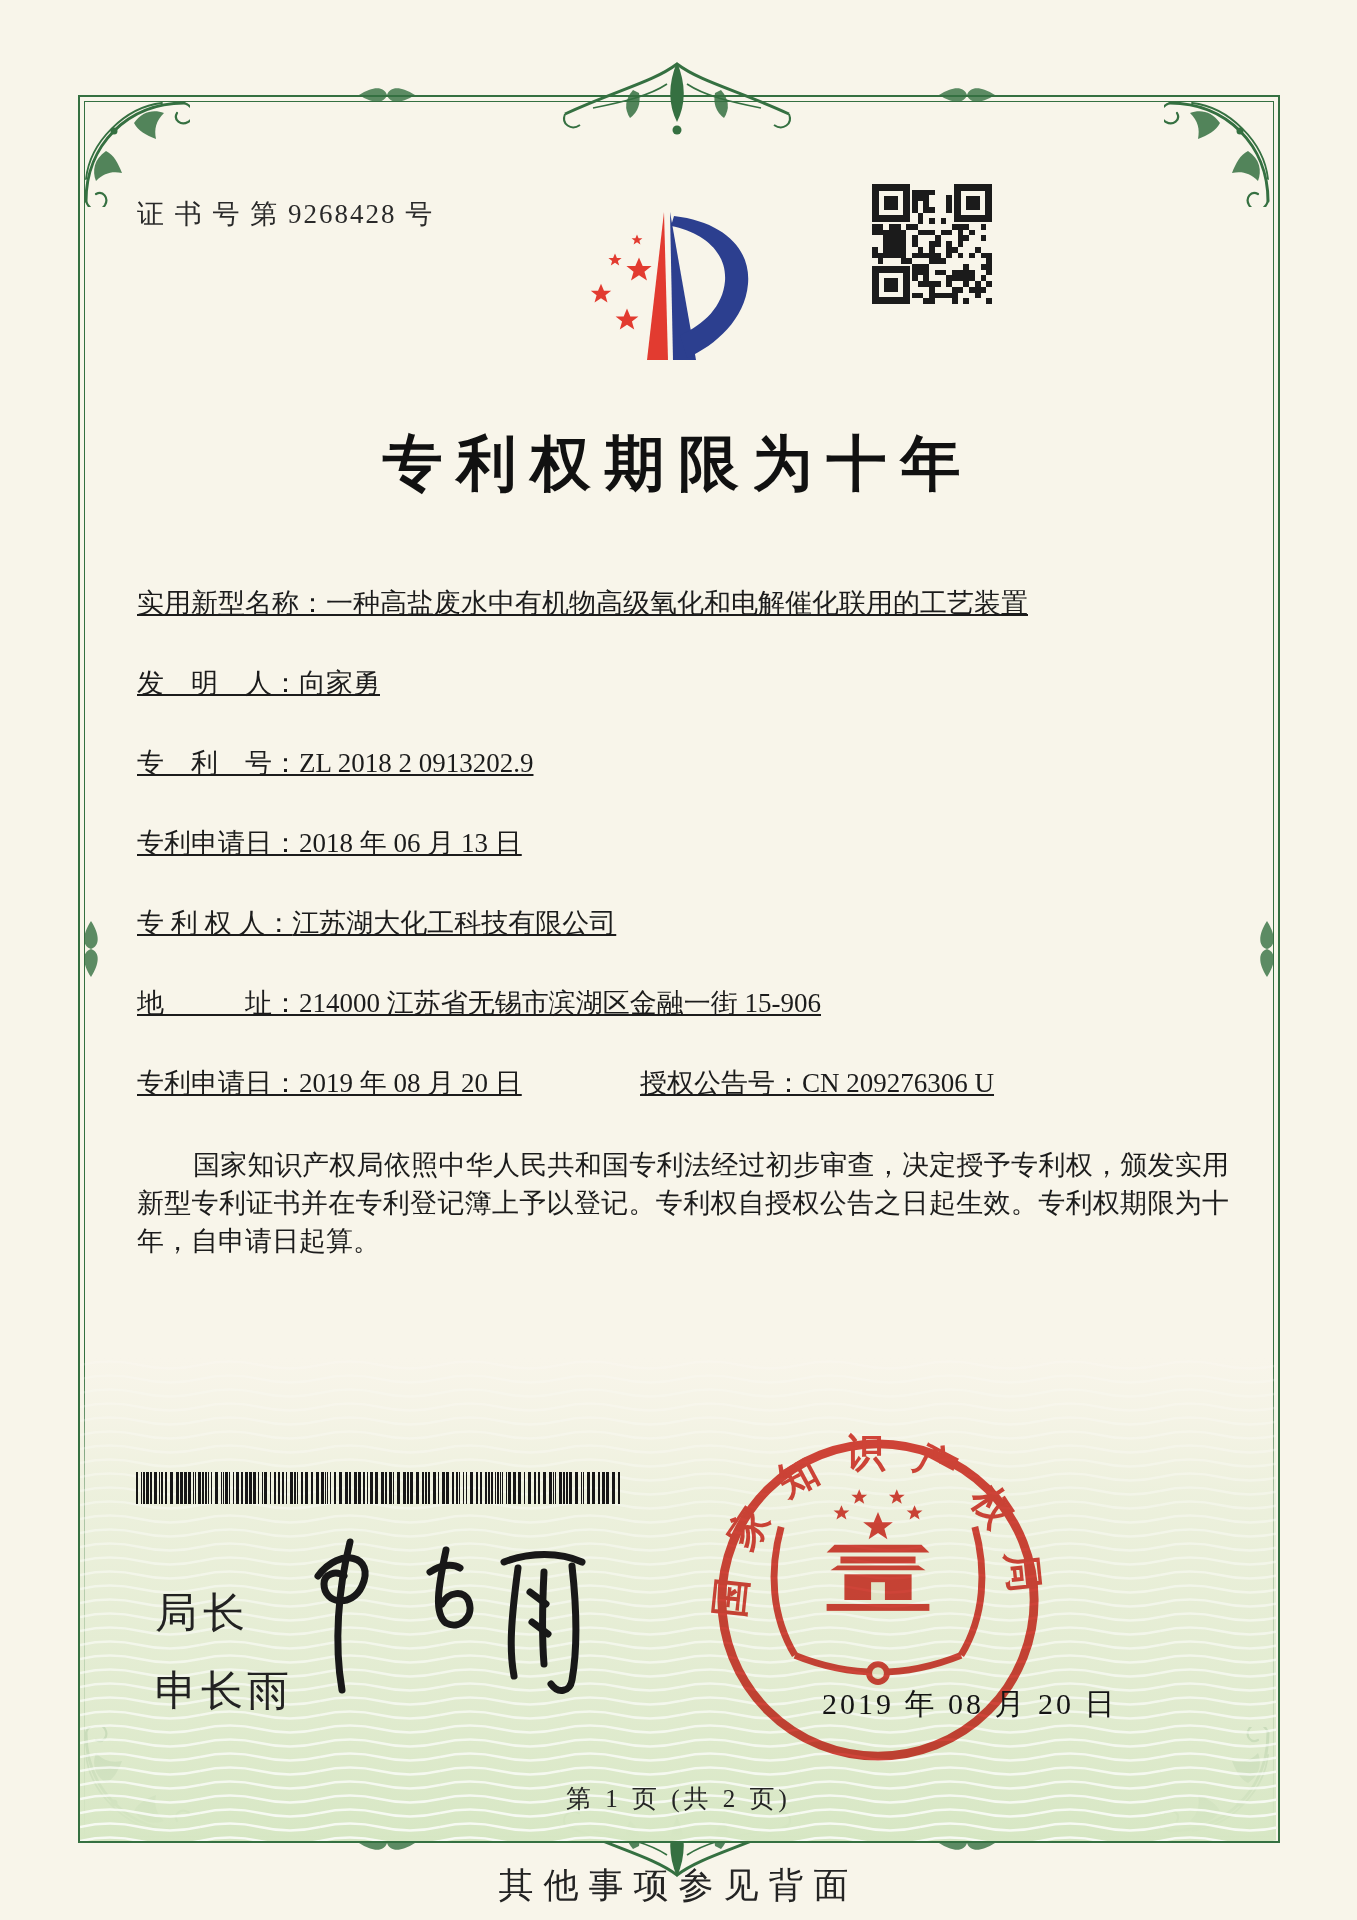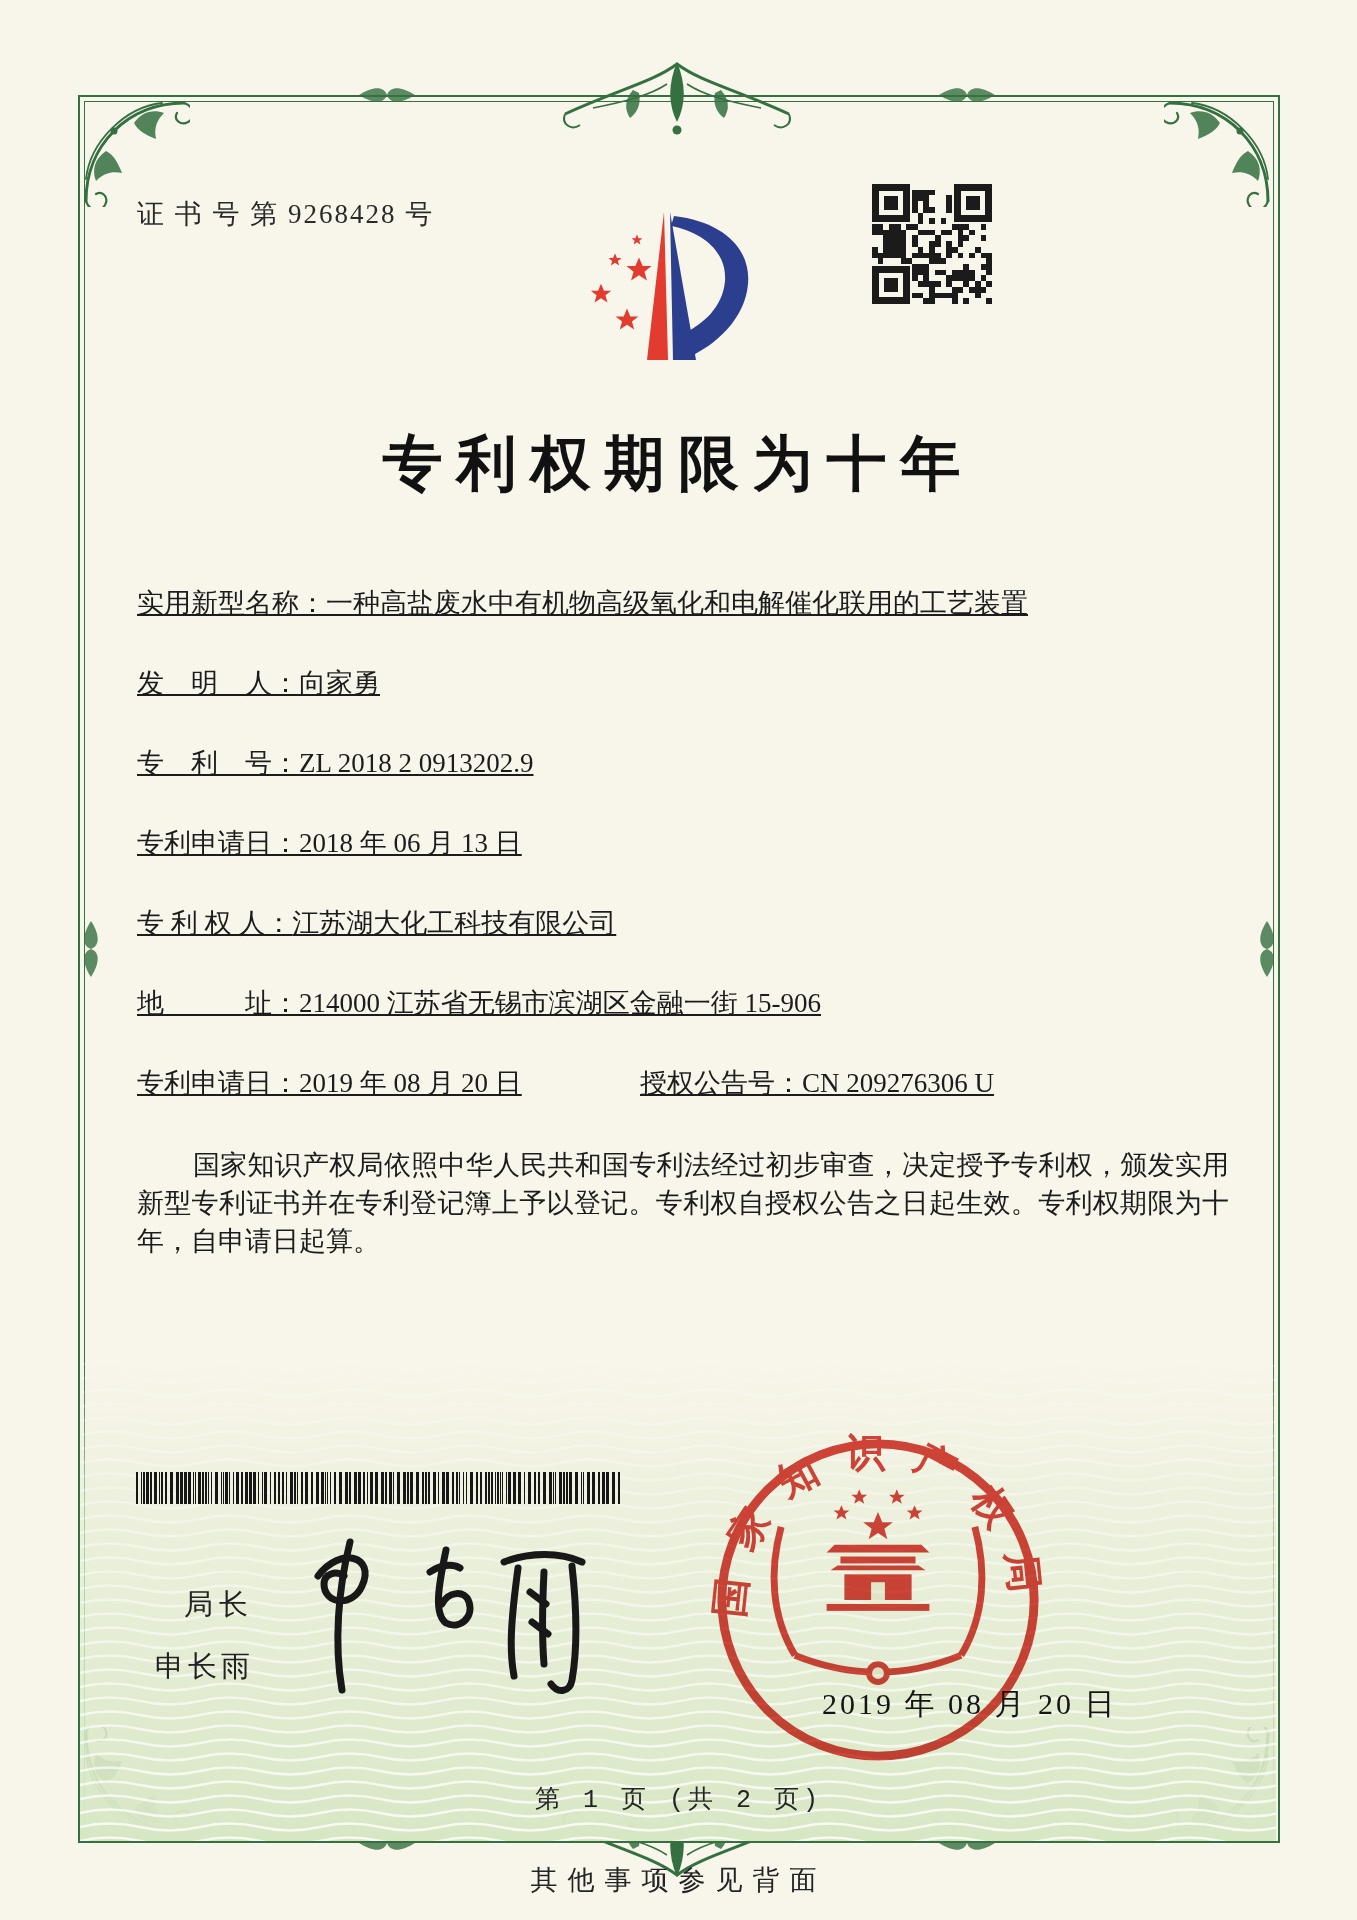--- a/index.html
+++ b/index.html
@@ -36,31 +36,31 @@
   .paras p + p{margin-top:14px;}
 
   
   .waves{position:absolute;left:80px;top:1358px;width:1196px;height:483px;}
 
   
   .barcode{position:absolute;left:136px;top:1472px;width:740px;height:32px;display:flex;align-items:stretch;}
   .bar{background:#161616;height:100%;}
 
   
-  .director{position:absolute;left:155px;top:1585px;font-size:29px;letter-spacing:6px;color:#222;text-align:right;}
+  .director{position:absolute;left:155px;top:1585px;font-size:42px;letter-spacing:6px;color:#222;}
   .director .name{display:block;margin-top:22px;letter-spacing:4px;}
   .sig{position:absolute;left:288px;top:1528px;width:300px;height:180px;}
 
   
   .seal{position:absolute;left:710px;top:1432px;width:336px;height:336px;mix-blend-mode:multiply;opacity:.93;}
   .seal-date{position:absolute;left:822px;top:1684px;font-size:30px;letter-spacing:3px;color:#141414;white-space:nowrap;}
 
   
-  .page-info{position:absolute;left:0;right:0;top:1782px;text-align:center;font-size:25px;letter-spacing:4px;color:#242424;font-family:Liberation Mono, monospace;}
-  .back-note{position:absolute;left:0;right:0;top:1862px;text-align:center;font-size:27px;letter-spacing:10px;color:#242424;}
+  .page-info{position:absolute;left:0;right:0;top:1782px;text-align:center;font-size:25px;letter-spacing:4px;color:#242424;}
+  .back-note{position:absolute;left:0;right:0;top:1862px;text-align:center;font-size:35px;letter-spacing:10px;color:#242424;}
 </style>
 </head>
 <body>
 
 <div id="page">
 
   <svg width="0" height="0" style="position:absolute" aria-hidden="true">
     <defs>
       <g id="corner-orn">
         <g stroke="#357041" fill="none" stroke-width="3" stroke-linecap="round">

